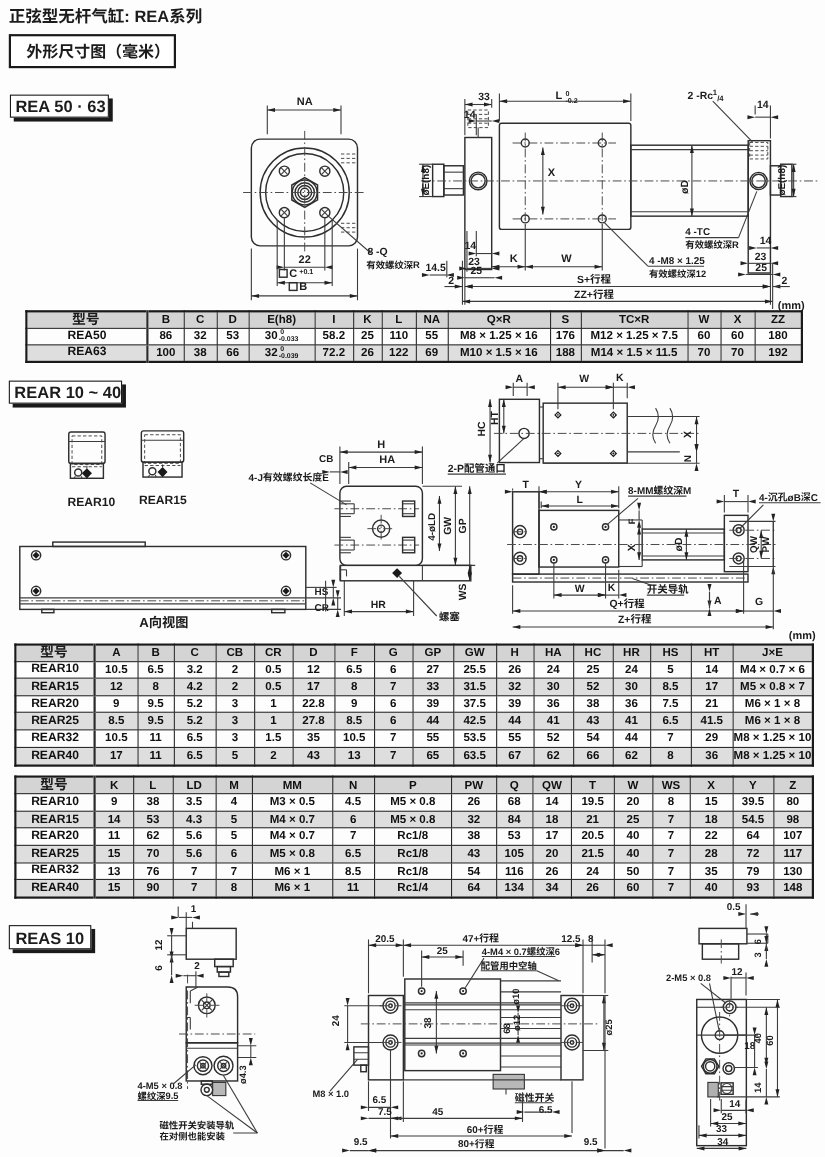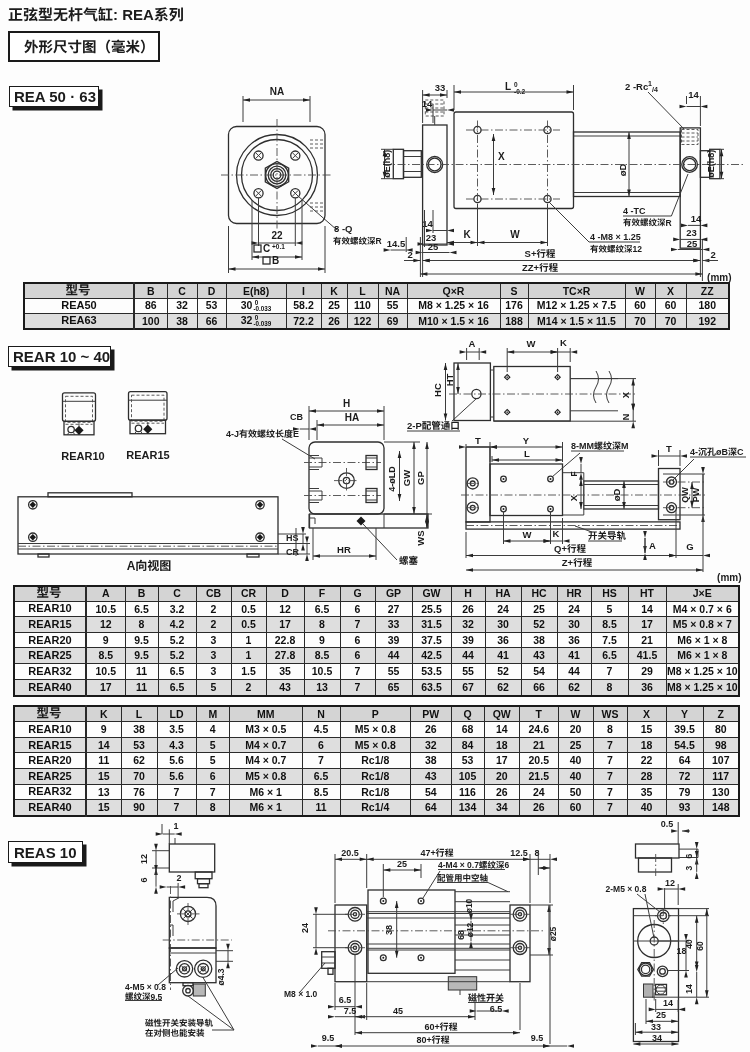--- a/index.html
+++ b/index.html
@@ -299,21 +299,21 @@
         <td>9</td>
         <td>38</td>
         <td>3.5</td>
         <td>4</td>
         <td>M3 × 0.5</td>
         <td>4.5</td>
         <td>M5 × 0.8</td>
         <td>26</td>
         <td>68</td>
         <td>14</td>
-        <td>24.6</td>
+        <td>19.5</td>
         <td>20</td>
         <td>8</td>
         <td>15</td>
         <td>39.5</td>
         <td>80</td>
       </tr>
       <tr class="sh">
         <td class="c1">REAR15</td>
         <td>14</td>
         <td>53</td>

